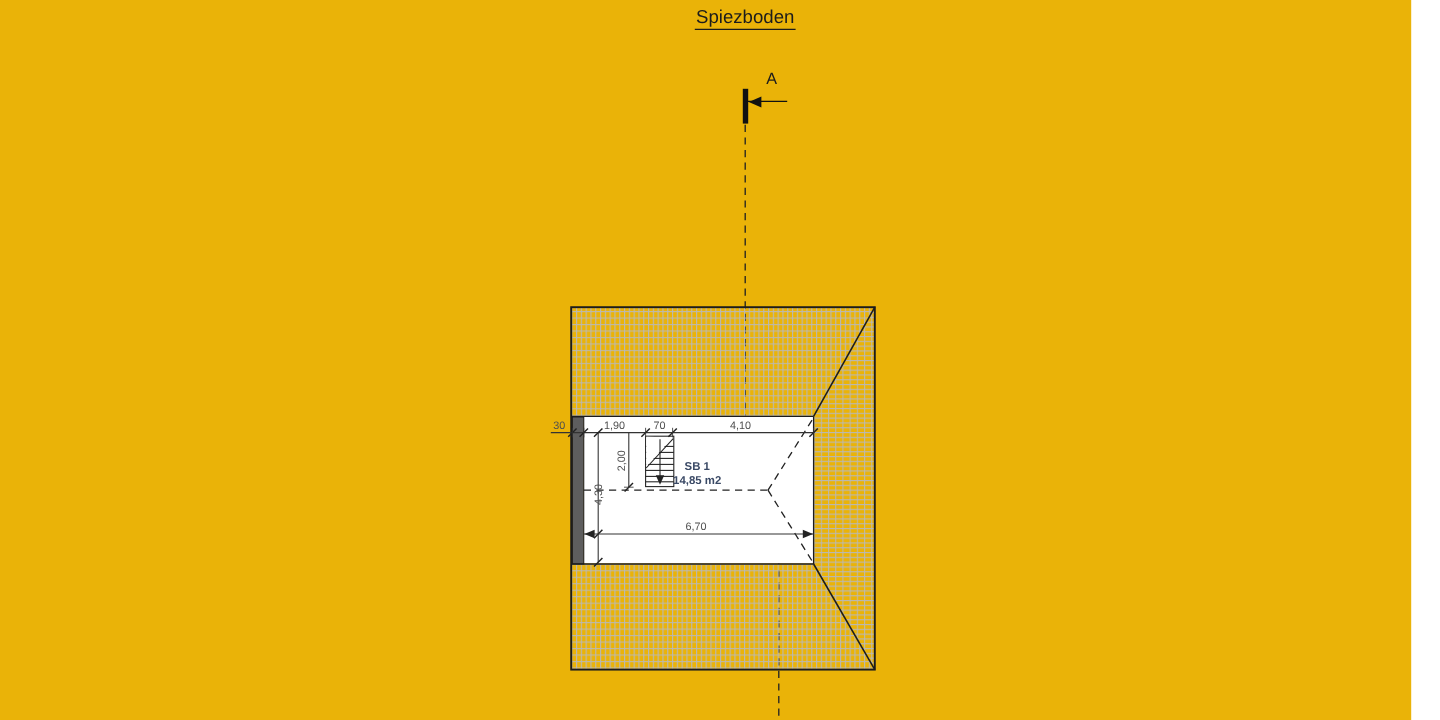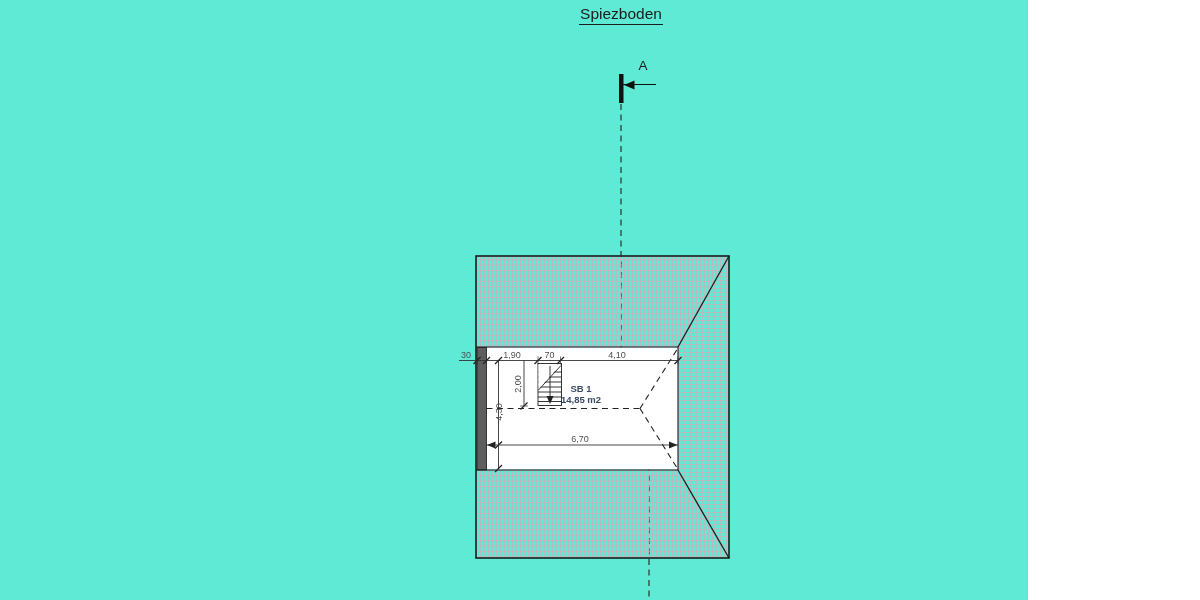--- a/index.html
+++ b/index.html
@@ -1,16 +1,16 @@
 <!DOCTYPE html>
 <html><head>
 <meta charset="utf-8">
 <style>
   html,body{margin:0;padding:0;background:#ffffff;}
-  #canvas{position:relative;width:1028px;height:600px;background:#5eead4;overflow:hidden;
+  #canvas{position:relative;width:1176px;height:600px;background:#eab308;overflow:hidden;
           font-family:"Liberation Sans", sans-serif;}
   svg text{font-family:"Liberation Sans", sans-serif;}
   .dimtxt{font-size:9px;fill:#4f4f4f;}
   .roomtxt{font-size:9.5px;font-weight:bold;fill:#3b4a66;}
   .titletxt{font-size:15.5px;fill:#1c1c1c;}
   .marktxt{font-size:13.5px;fill:#1c1c1c;}
   .thin{stroke:#333333;stroke-width:0.9;fill:none;}
   .wall{stroke:#1c1c1c;stroke-width:1.1;fill:none;}
   .outline{stroke:#1c1c1c;stroke-width:1.6;fill:none;}
   .hip{stroke:#1c1c1c;stroke-width:1.3;fill:none;}

